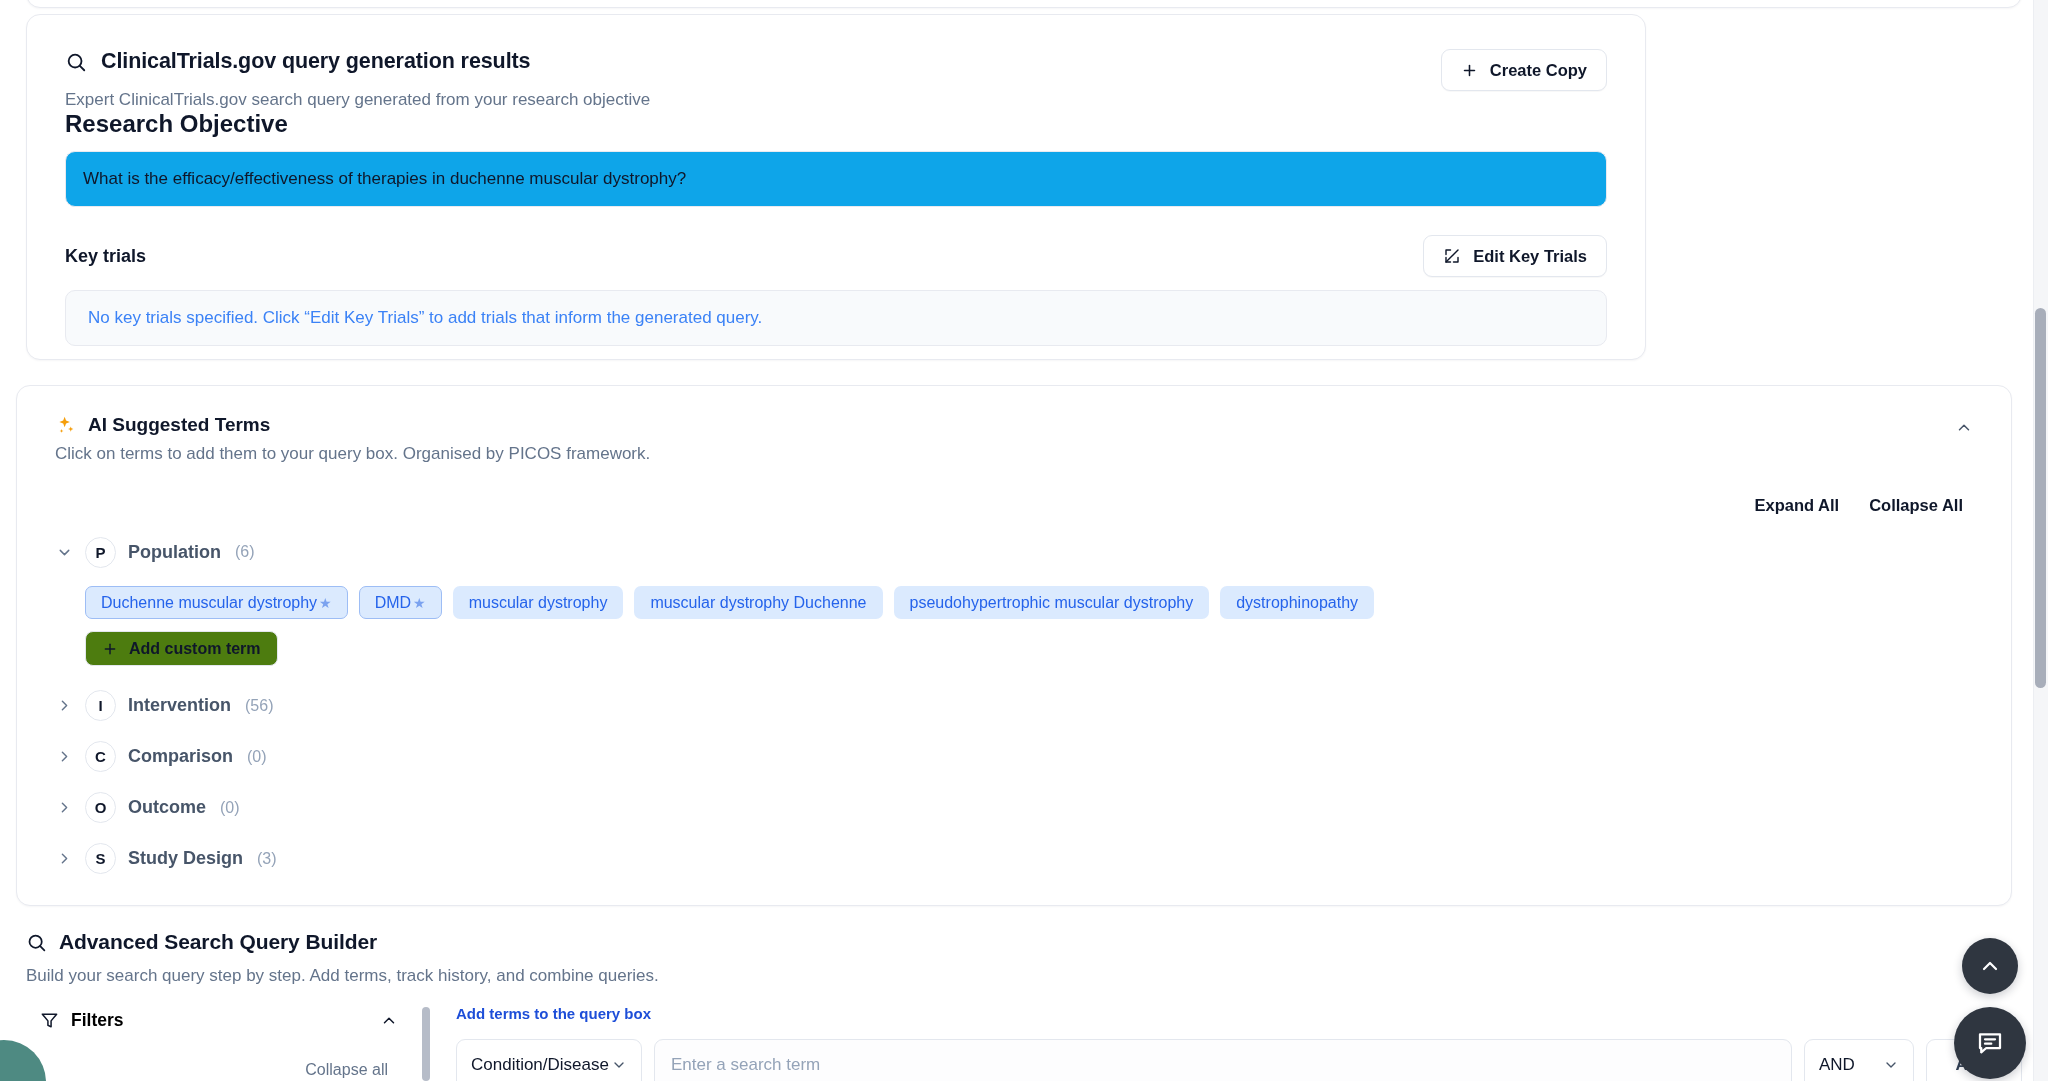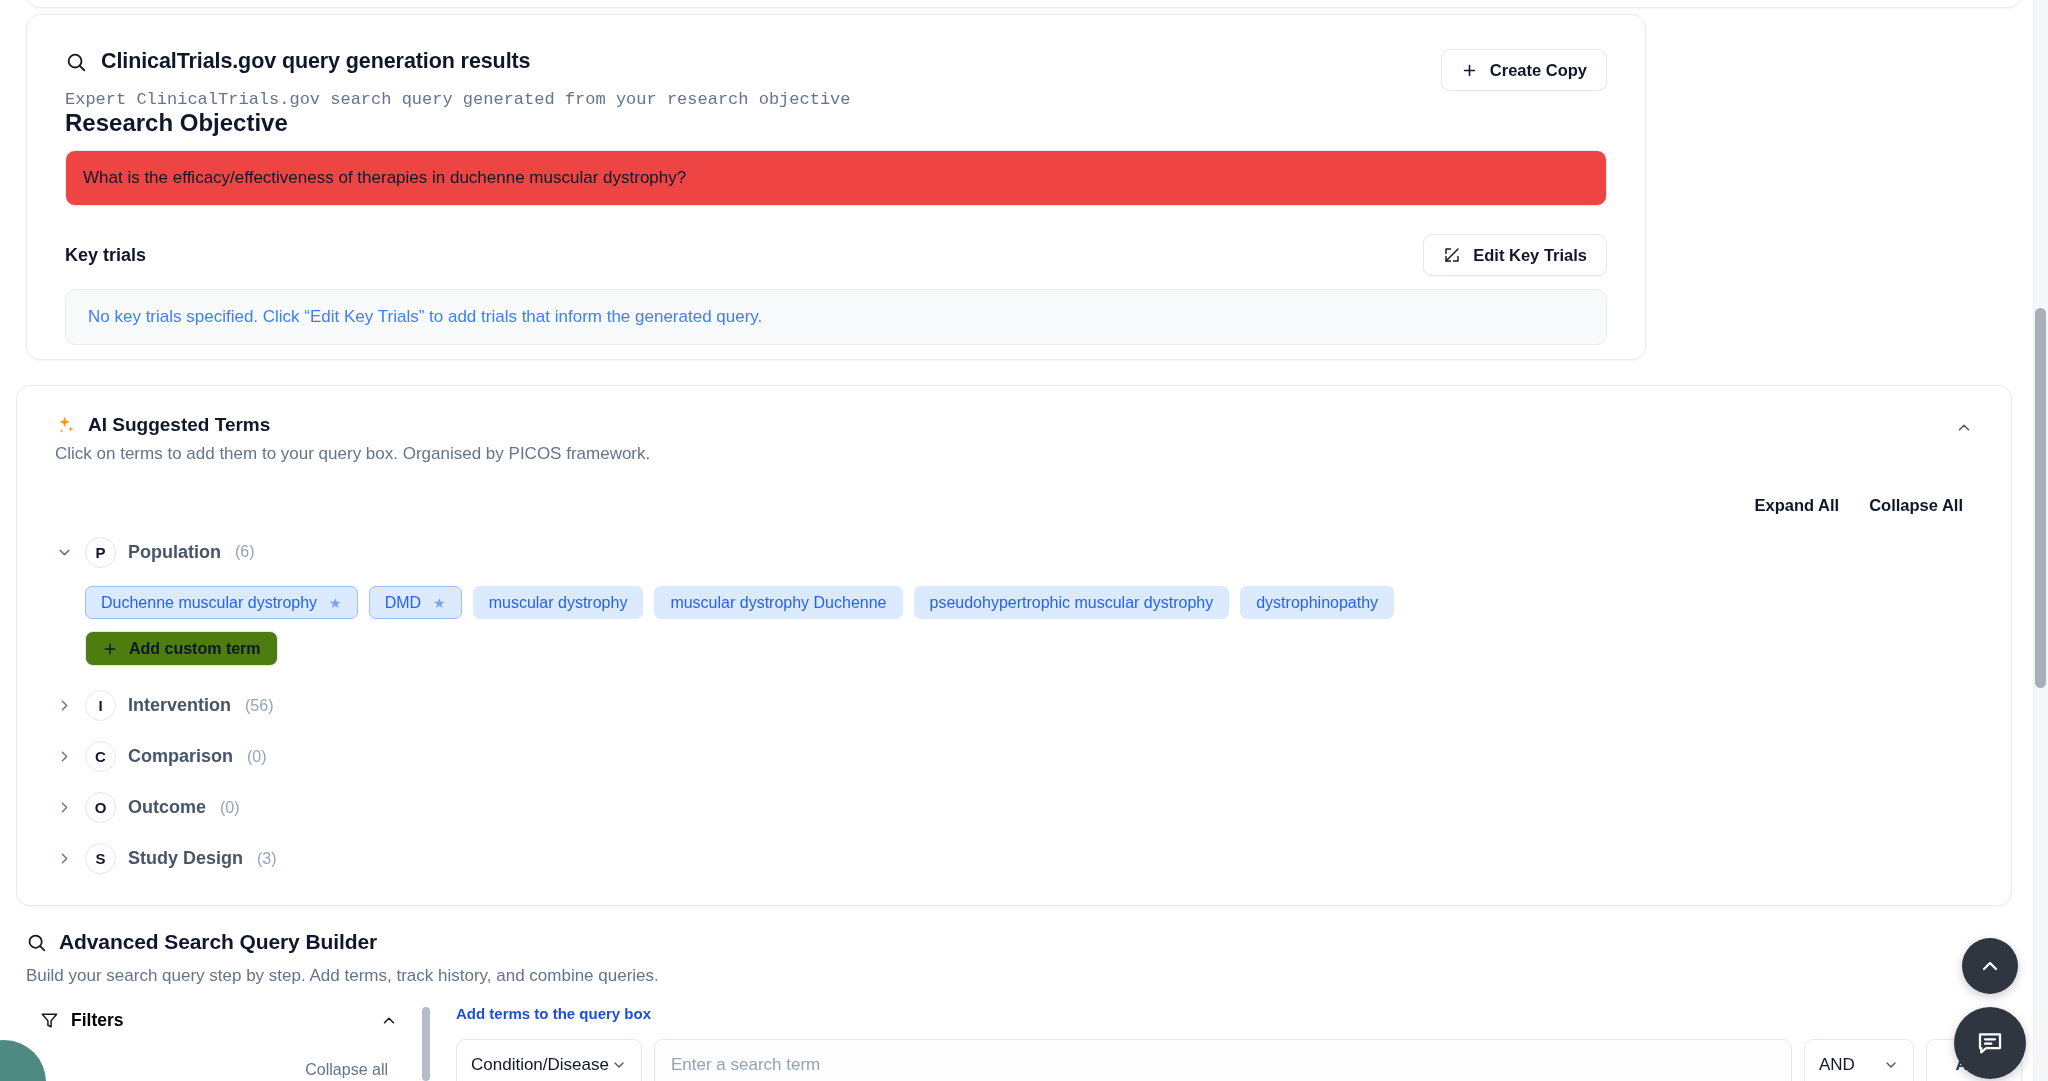--- a/index.html
+++ b/index.html
@@ -32,28 +32,28 @@
     width: 1620px; height: 346px;
     padding: 34px 38px 0 38px;
   }
   .row-between { display: flex; align-items: flex-start; justify-content: space-between; }
 
   .title-line { display: flex; align-items: center; gap: 14px; }
   .title-line h1 {
     font-size: 21.5px; font-weight: bold; color: #0f172a; letter-spacing: -.1px;
   }
   .subtitle {
-    margin-top: 16px; font-size: 17px; color: #64748b; font-family: Liberation Mono, monospace;
+    margin-top: 16px; font-size: 17px; color: #64748b;
   }
   .section-h {
     font-size: 24px; font-weight: bold; color: #0f172a;
   }
   .readonly-box {
     margin-top: 13px;
-    background: #ef4444;
+    background: #0ea5e9;
     border: 1px solid #e8eaf0;
     border-radius: 10px;
     padding: 17px 17px;
     font-size: 17px; color: #0f172a;
   }
   .readonly-box.muted { color: #3b82f6; background: #f8fafc; padding-left: 22px; }
 
   
   .btn-outline {
     display: inline-flex; align-items: center; gap: 12px;
@@ -114,21 +114,21 @@
     background: #fff;
   }
   .picos-name { font-size: 18px; font-weight: bold; color: #475569; }
   .picos-count { font-size: 16px; color: #94a3b8; margin-left: 2px; }
 
   .chips {
     display: flex; flex-wrap: wrap; gap: 11px;
     margin-top: 17px; margin-left: 30px;
   }
   .chip {
-    display: inline-flex; align-items: center; gap: 12px;
+    display: inline-flex; align-items: center; gap: 2px;
     height: 33px; padding: 0 15px;
     background: #dbeafe; border-radius: 7px;
     font-size: 16px; color: #2563eb; cursor: pointer;
     border: 1px solid transparent;
     white-space: nowrap;
   }
   .chip.starred { border-color: #9dbdf5; }
   .star { color: #7ba2ef; font-size: 14px; line-height: 1; }
   .chip-add {
     display: inline-flex; align-items: center; gap: 11px;

